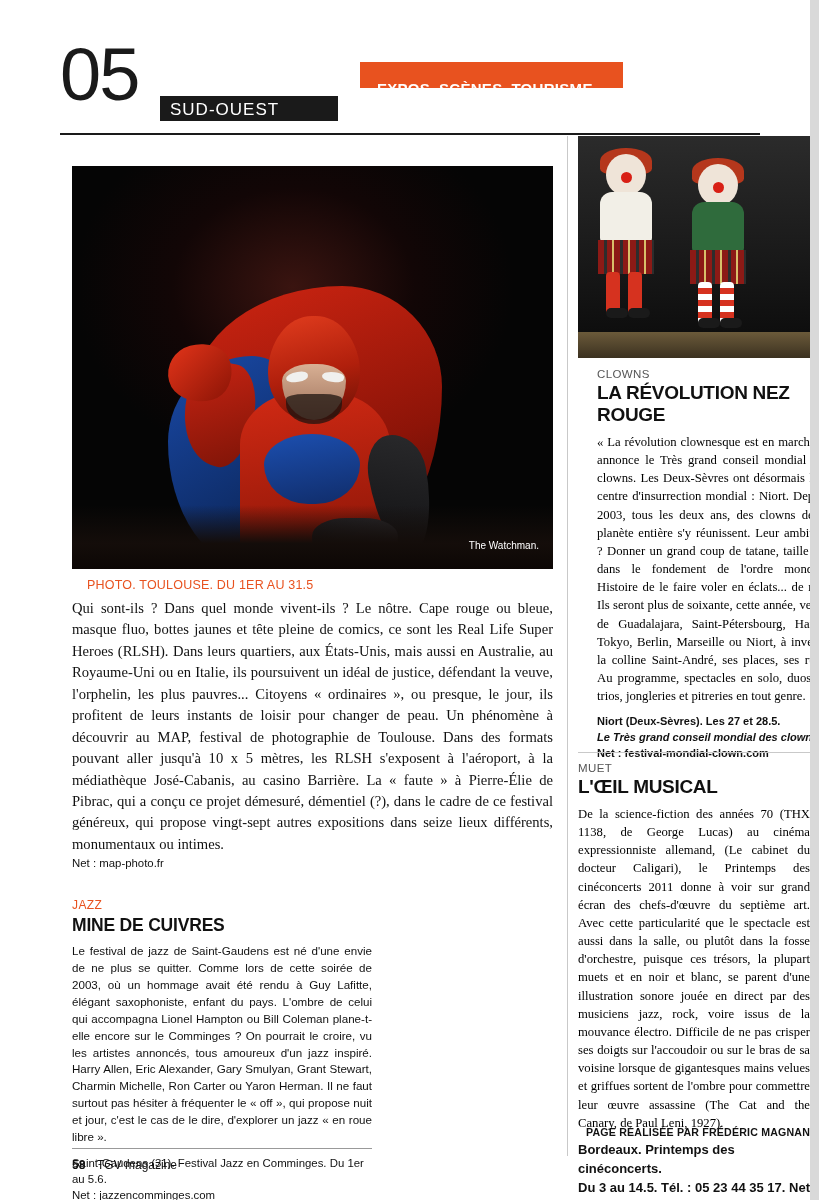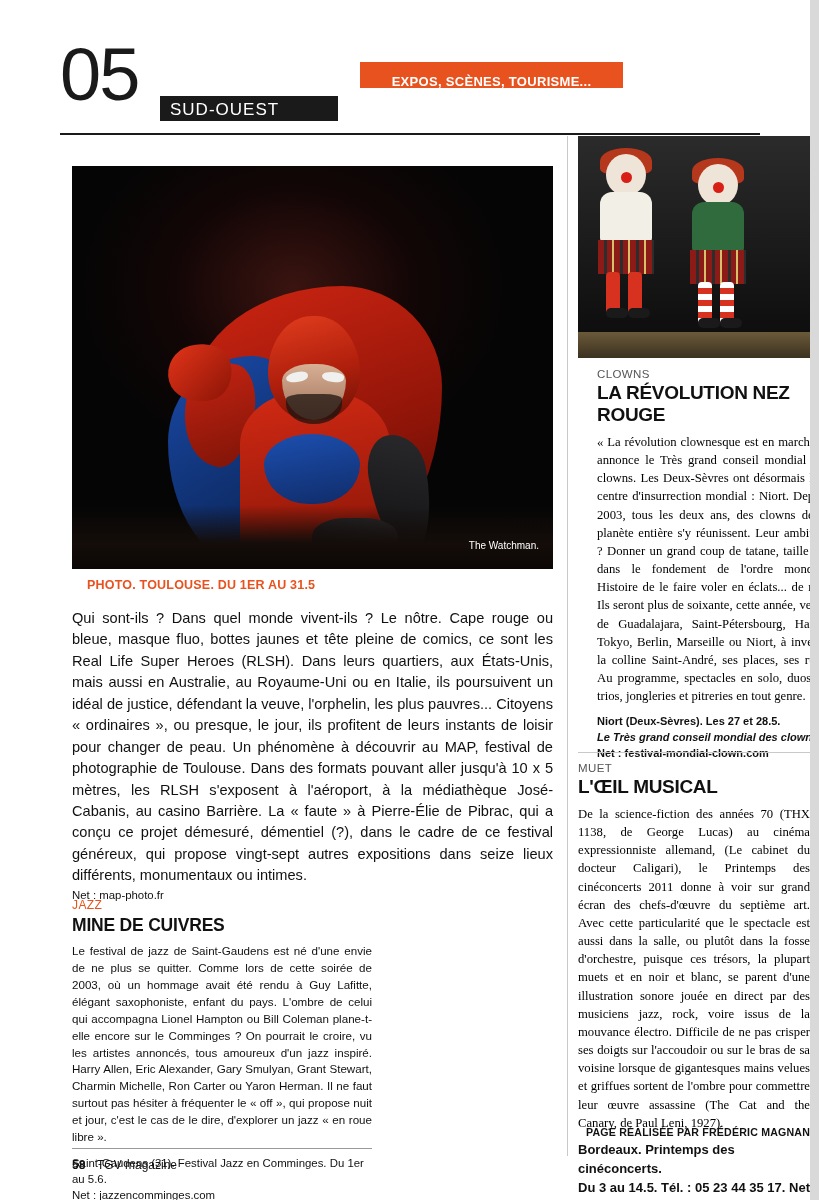--- a/index.html
+++ b/index.html
@@ -55,25 +55,25 @@
     position: absolute;
     left: 360px;
     top: 62px;
     width: 263px;
     height: 26px;
     background: #e8521f;
   }
   .topic-bar span {
     display: block;
     font-family: "Liberation Sans", sans-serif;
-    font-size: 13px;
+    font-size: 15px;
     font-weight: bold;
     color: #fff;
     text-align: center;
-    padding-top: 12px;
+    padding-top: 18px;
     letter-spacing: 0.3px;
   }
   .header-rule {
     position: absolute;
     left: 60px;
     top: 133px;
     width: 700px;
     height: 2px;
     background: #1a1a1a;
   }
@@ -213,28 +213,28 @@
   
   .left-col {
     position: absolute;
     left: 72px;
     top: 578px;
     width: 481px;
   }
   .kicker {
     font-family: "Liberation Sans", sans-serif;
     font-size: 12.5px;
-    font-weight: bold;
+    font-weight: normal;
     color: #e8521f;
     letter-spacing: 0.2px;
-    margin-bottom: 16px;
+    margin-bottom: 6px;
     padding-left: 15px;
   }
   .body-text {
-    font-family: Liberation Sans, sans-serif;
+    font-family: Liberation Serif, serif;
     font-size: 14.6px;
     line-height: 1.47;
     text-align: justify;
     color: #111;
   }
   .info-line {
     margin-top: 9px;
     font-family: "Liberation Sans", sans-serif;
     font-size: 11.4px;
     line-height: 1.42;

